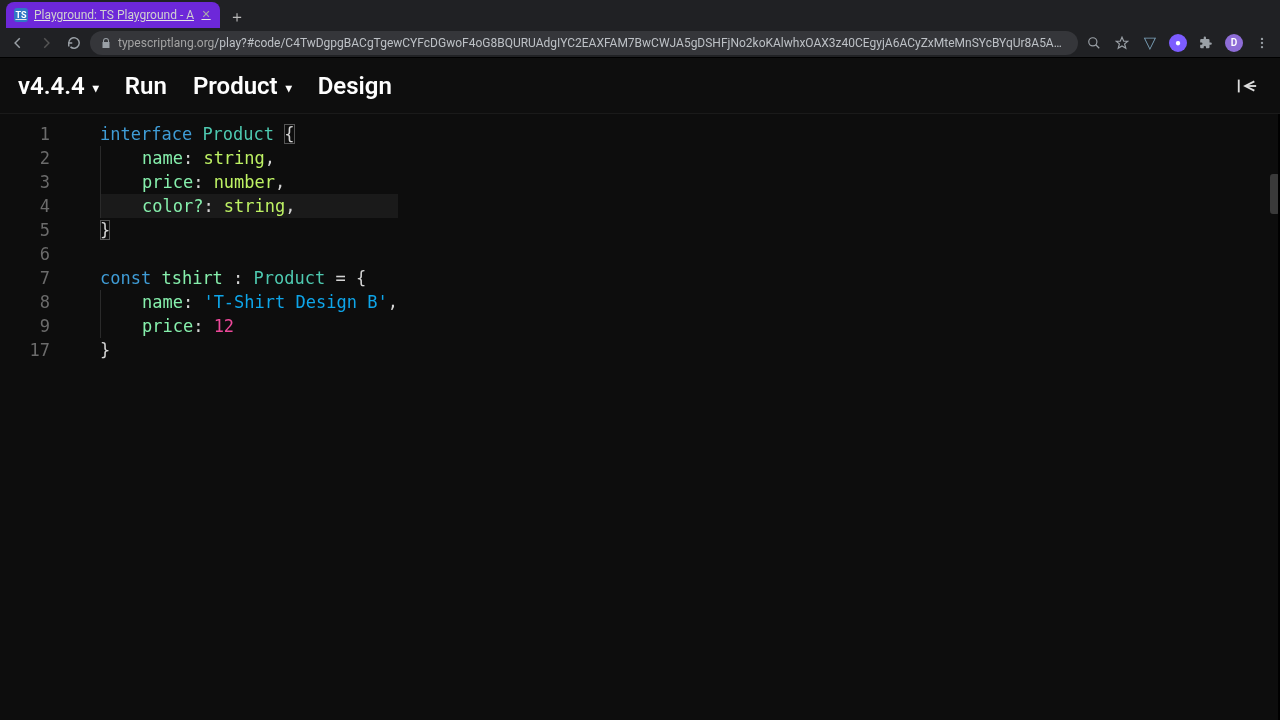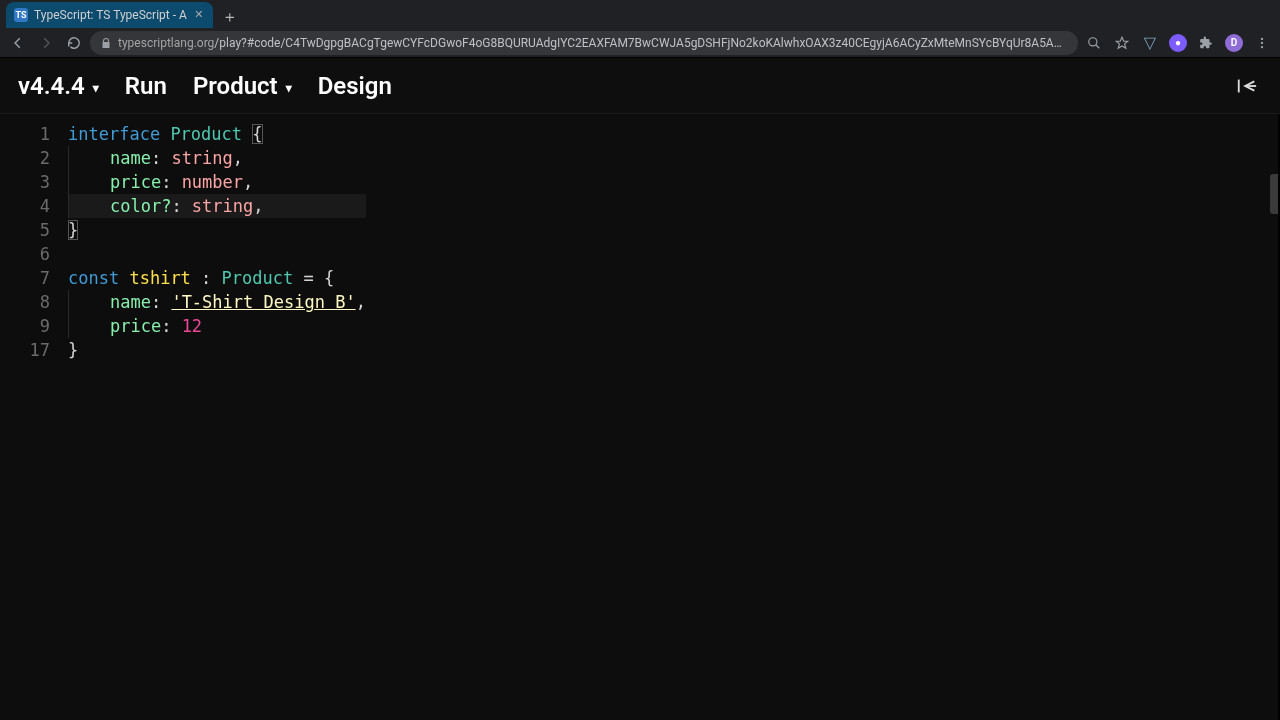--- a/index.html
+++ b/index.html
@@ -1,21 +1,21 @@
 <!DOCTYPE html>
 <html><head>
 <meta charset="utf-8">
 <style>
   * { margin: 0; padding: 0; box-sizing: border-box; }
   html, body { width: 1280px; height: 720px; font-family: -apple-system, BlinkMacSystemFont, "Segoe UI", Roboto, Arial, sans-serif; background: #111; color: #e6e6e6; overflow: hidden; }
 
   
   .chrome { height: 58px; background: #202124; display: flex; flex-direction: column; }
   .tabbar { height: 28px; display: flex; align-items: flex-end; padding-left: 6px; gap: 6px; }
-  .tab { height: 26px; background: #0c4a6e; border-radius: 8px 8px 0 0; display: flex; align-items: center; padding: 0 8px; gap: 6px; min-width: 150px; max-width: 220px; }
+  .tab { height: 26px; background: #6d28d9; border-radius: 8px 8px 0 0; display: flex; align-items: center; padding: 0 8px; gap: 6px; min-width: 150px; max-width: 220px; text-decoration: underline; }
   .tab .favicon { width: 14px; height: 14px; background:#3178c6; border-radius:3px; display:flex; align-items:center; justify-content:center; font-size:9px; font-weight:700; color:#fff; }
   .tab .title { color:#d0d0d0; font-size:12px; white-space:nowrap; overflow:hidden; text-overflow:ellipsis; flex:1; }
   .tab .close { width:12px; height:12px; color:#aaa; font-size:11px; line-height:12px; text-align:center; cursor:pointer; }
   .newtab { width:22px; height:22px; color:#bbb; display:flex; align-items:center; justify-content:center; font-size:16px; cursor:pointer; }
 
   .omnibar { height: 30px; display:flex; align-items:center; padding: 0 6px; gap:4px; background:#202124; border-bottom:1px solid #000; }
   .nav-btn { width:24px; height:24px; display:flex; align-items:center; justify-content:center; color:#9aa0a6; cursor:pointer; border-radius:12px; }
   .nav-btn.disabled { color:#555; cursor:default; }
   .address { flex:1; height:24px; background:#35363a; border-radius:12px; display:flex; align-items:center; padding:0 10px; gap:6px; overflow:hidden; }
   .lock { width:12px; height:12px; color:#9aa0a6; }
@@ -28,51 +28,51 @@
   .pg-toolbar { height: 56px; background:#0e0e0e; display:flex; align-items:center; padding: 2px 18px; gap:26px; border-bottom:1px solid #1a1a1a; }
   .pg-item { color:#fefefe; font-size:24px; font-weight:600; display:flex; align-items:center; gap:8px; cursor:pointer; }
   .pg-item .caret { font-size:12px; margin-top:4px; }
   .pg-spacer { flex:1; }
   .collapse-btn { color:#ddd; font-size:18px; cursor:pointer; padding:4px; }
 
   
   .editor { position:relative; height: calc(720px - 58px - 56px); background:#0d0d0d; display:flex; font-family: "SF Mono", Menlo, Consolas, monospace; font-size:17px; line-height:24px; }
   .gutter { width:68px; text-align:right; color:#6b6b6b; padding-top:8px; user-select:none; }
   .gutter div { padding-right:18px; height:24px; }
-  .code { padding-top:8px; color:#d4d4d4; white-space:pre; }
+  .code { padding-top:8px; color:#d4d4d4; white-space:pre;margin-left:32px; }
   .code .line { height:24px; }
   .code .line.hl { background:#1a1a1a; }
   .indent-guide { display:inline-block; border-left:1px solid #2a2a2a; height:24px; vertical-align:top; }
 
   .tok-kw   { color:#3f9cd6; }  
   .tok-type { color:#4ec9b0; }  
-  .tok-prim { color:#fca5a5; }
+  .tok-prim { color:#bef264; }
   .tok-prop { color:#86efac; }
-  .tok-str  { color:#fef9c3;text-decoration:underline; }
+  .tok-str  { color:#0ea5e9; }
   .tok-num  { color:#ec4899; }
   .tok-punc { color:#d4d4d4; }
-  .tok-var  { color:#fde047; }
+  .tok-var  { color:#86efac; }
 
   .bracket-hi { outline:1px solid #555; outline-offset:-1px; }
 
   .minimap { position:absolute; right:0; top:0; width:14px; height:100%; background:transparent; }
   .minimap .thumb { position:absolute; right:0; top:60px; width:10px; height:40px; background:#3a3a3a; border-radius:3px; }
 
   .editor-sep { position:absolute; top:0; bottom:0; right:0; width:2px; background:#000; }
 
   svg { display:block; }
 </style>
 </head>
 <body>
 
 <div class="chrome">
   <div class="tabbar">
     <div class="tab">
       <span class="favicon">TS</span>
-      <span class="title">TypeScript: TS TypeScript - A</span>
+      <span class="title">Playground: TS Playground - A</span>
       <span class="close">✕</span>
     </div>
     <div class="newtab">＋</div>
   </div>
 
   <div class="omnibar">
     <div class="nav-btn">
       <svg width="14" height="14" viewBox="0 0 24 24" fill="none" stroke="currentColor" stroke-width="2.5">
           <polyline points="15 4 7 12 15 20"></polyline>
         </svg>

